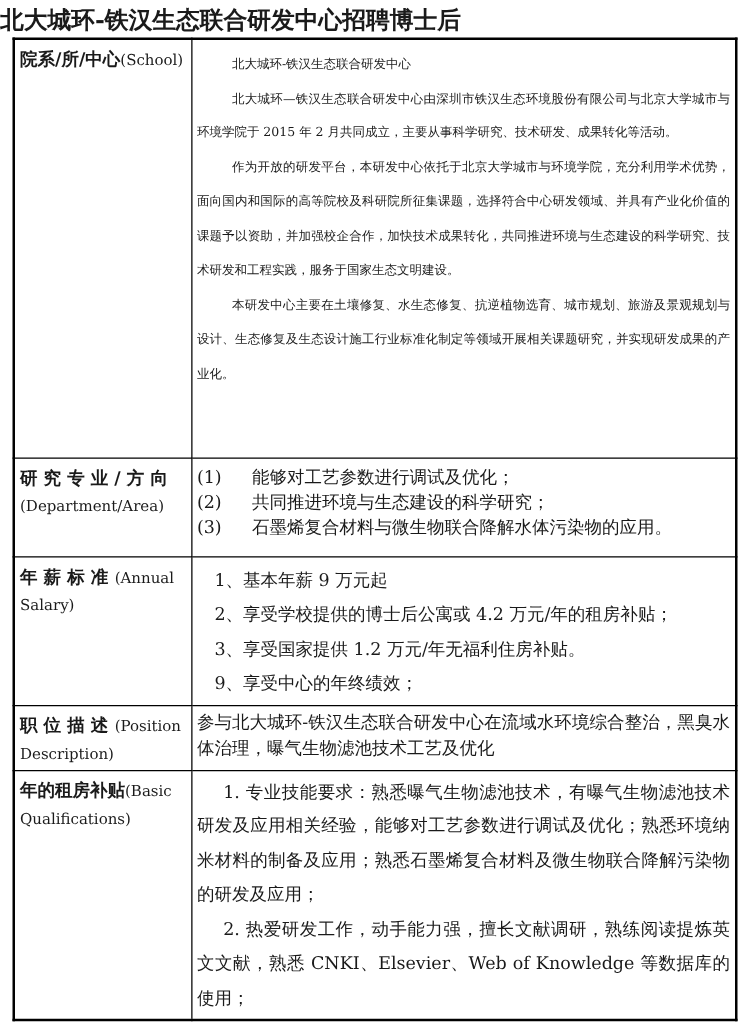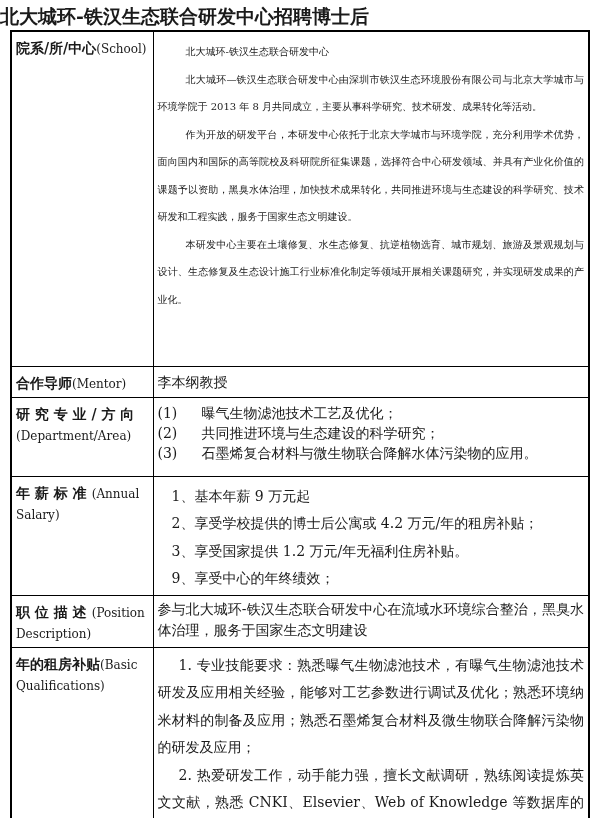--- a/index.html
+++ b/index.html
@@ -71,42 +71,36 @@
       <col>
     </colgroup>
     <tbody>
 
       <tr style="height:335px;">
         <td class="label-cell">
           <span class="lz">院系/所/中心</span><span class="le">(School)</span>
         </td>
         <td class="content-cell school-cell">
           <p>北大城环-铁汉生态联合研发中心</p>
-          <p>北大城环—铁汉生态联合研发中心由深圳市铁汉生态环境股份有限公司与北京大学城市与环境学院于 2013 年 8 月共同成立，主要从事科学研究、技术研发、成果转化等活动。</p>
-          <p>作为开放的研发平台，本研发中心依托于北京大学城市与环境学院，充分利用学术优势，面向国内和国际的高等院校及科研院所征集课题，选择符合中心研发领域、并具有产业化价值的课题予以资助，黑臭水体治理，加快技术成果转化，共同推进环境与生态建设的科学研究、技术研发和工程实践，服务于国家生态文明建设。</p>
+          <p>北大城环—铁汉生态联合研发中心由深圳市铁汉生态环境股份有限公司与北京大学城市与环境学院于 2015 年 2 月共同成立，主要从事科学研究、技术研发、成果转化等活动。</p>
+          <p>作为开放的研发平台，本研发中心依托于北京大学城市与环境学院，充分利用学术优势，面向国内和国际的高等院校及科研院所征集课题，选择符合中心研发领域、并具有产业化价值的课题予以资助，并加强校企合作，加快技术成果转化，共同推进环境与生态建设的科学研究、技术研发和工程实践，服务于国家生态文明建设。</p>
           <p>本研发中心主要在土壤修复、水生态修复、抗逆植物选育、城市规划、旅游及景观规划与设计、生态修复及生态设计施工行业标准化制定等领域开展相关课题研究，并实现研发成果的产业化。</p>
         </td>
       </tr>
 
-      <tr style="height:28px;">
-        <td class="label-cell">
-          <span class="lz">合作导师</span><span class="le">(Mentor)</span>
-        </td>
-        <td class="content-cell mentor-cell">李本纲教授</td>
-      </tr>
 
       <tr style="height:79px;">
         <td class="label-cell">
           <span class="lz">研 究 专 业 / 方 向</span><br>
           <span class="le">(Department/Area)</span>
         </td>
         <td class="content-cell research-cell">
           <div class="research-item">
             <span class="num">(1)</span>
-            <span class="txt">曝气生物滤池技术工艺及优化；</span>
+            <span class="txt">能够对工艺参数进行调试及优化；</span>
           </div>
           <div class="research-item">
             <span class="num">(2)</span>
             <span class="txt">共同推进环境与生态建设的科学研究；</span>
           </div>
           <div class="research-item">
             <span class="num">(3)</span>
             <span class="txt">石墨烯复合材料与微生物联合降解水体污染物的应用。</span>
           </div>
         </td>
@@ -121,21 +115,21 @@
           <p>2、享受学校提供的博士后公寓或 4.2 万元/年的租房补贴；</p>
           <p>3、享受国家提供 1.2 万元/年无福利住房补贴。</p>
           <p>9、享受中心的年终绩效；</p>
         </td>
       </tr>
 
       <tr style="height:43px;">
         <td class="label-cell">
           <span class="lz">职 位 描 述</span> <span class="le">(Position Description)</span>
         </td>
-        <td class="content-cell position-cell">参与北大城环-铁汉生态联合研发中心在流域水环境综合整治，黑臭水体治理，服务于国家生态文明建设</td>
+        <td class="content-cell position-cell">参与北大城环-铁汉生态联合研发中心在流域水环境综合整治，黑臭水体治理，曝气生物滤池技术工艺及优化</td>
       </tr>
 
       <tr style="height:174px;">
         <td class="label-cell">
           <span class="lz">年的租房补贴</span><span class="le">(Basic Qualifications)</span>
         </td>
         <td class="content-cell qual-cell">
           <p>1. 专业技能要求：熟悉曝气生物滤池技术，有曝气生物滤池技术研发及应用相关经验，能够对工艺参数进行调试及优化；熟悉环境纳米材料的制备及应用；熟悉石墨烯复合材料及微生物联合降解污染物的研发及应用；</p>
           <p>2. 热爱研发工作，动手能力强，擅长文献调研，熟练阅读提炼英文文献，熟悉 CNKI、Elsevier、Web of Knowledge 等数据库的使用；</p>
 

